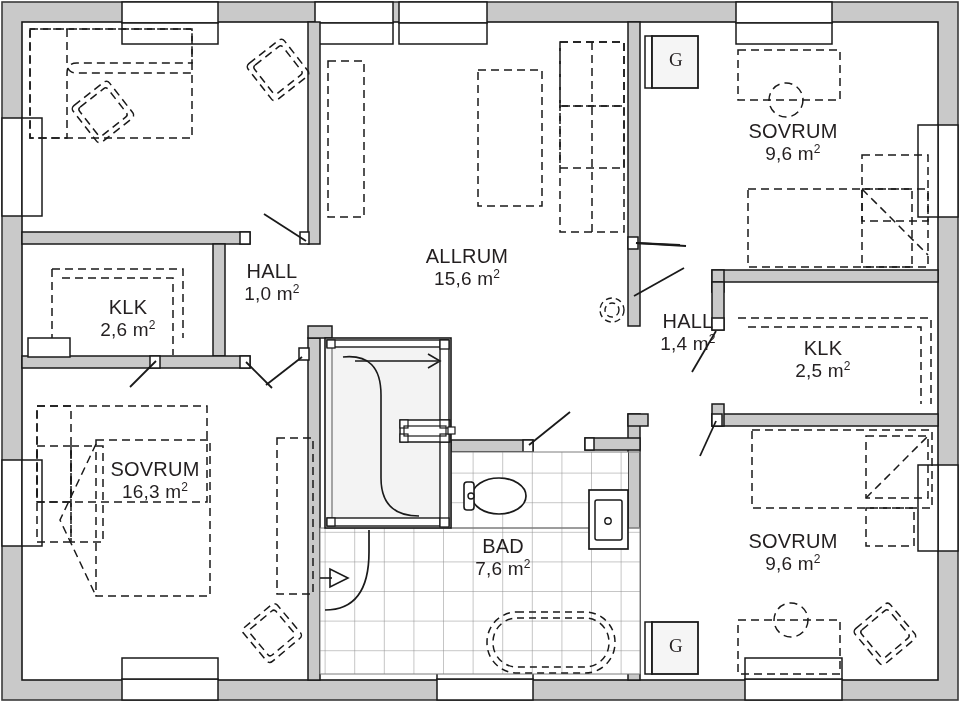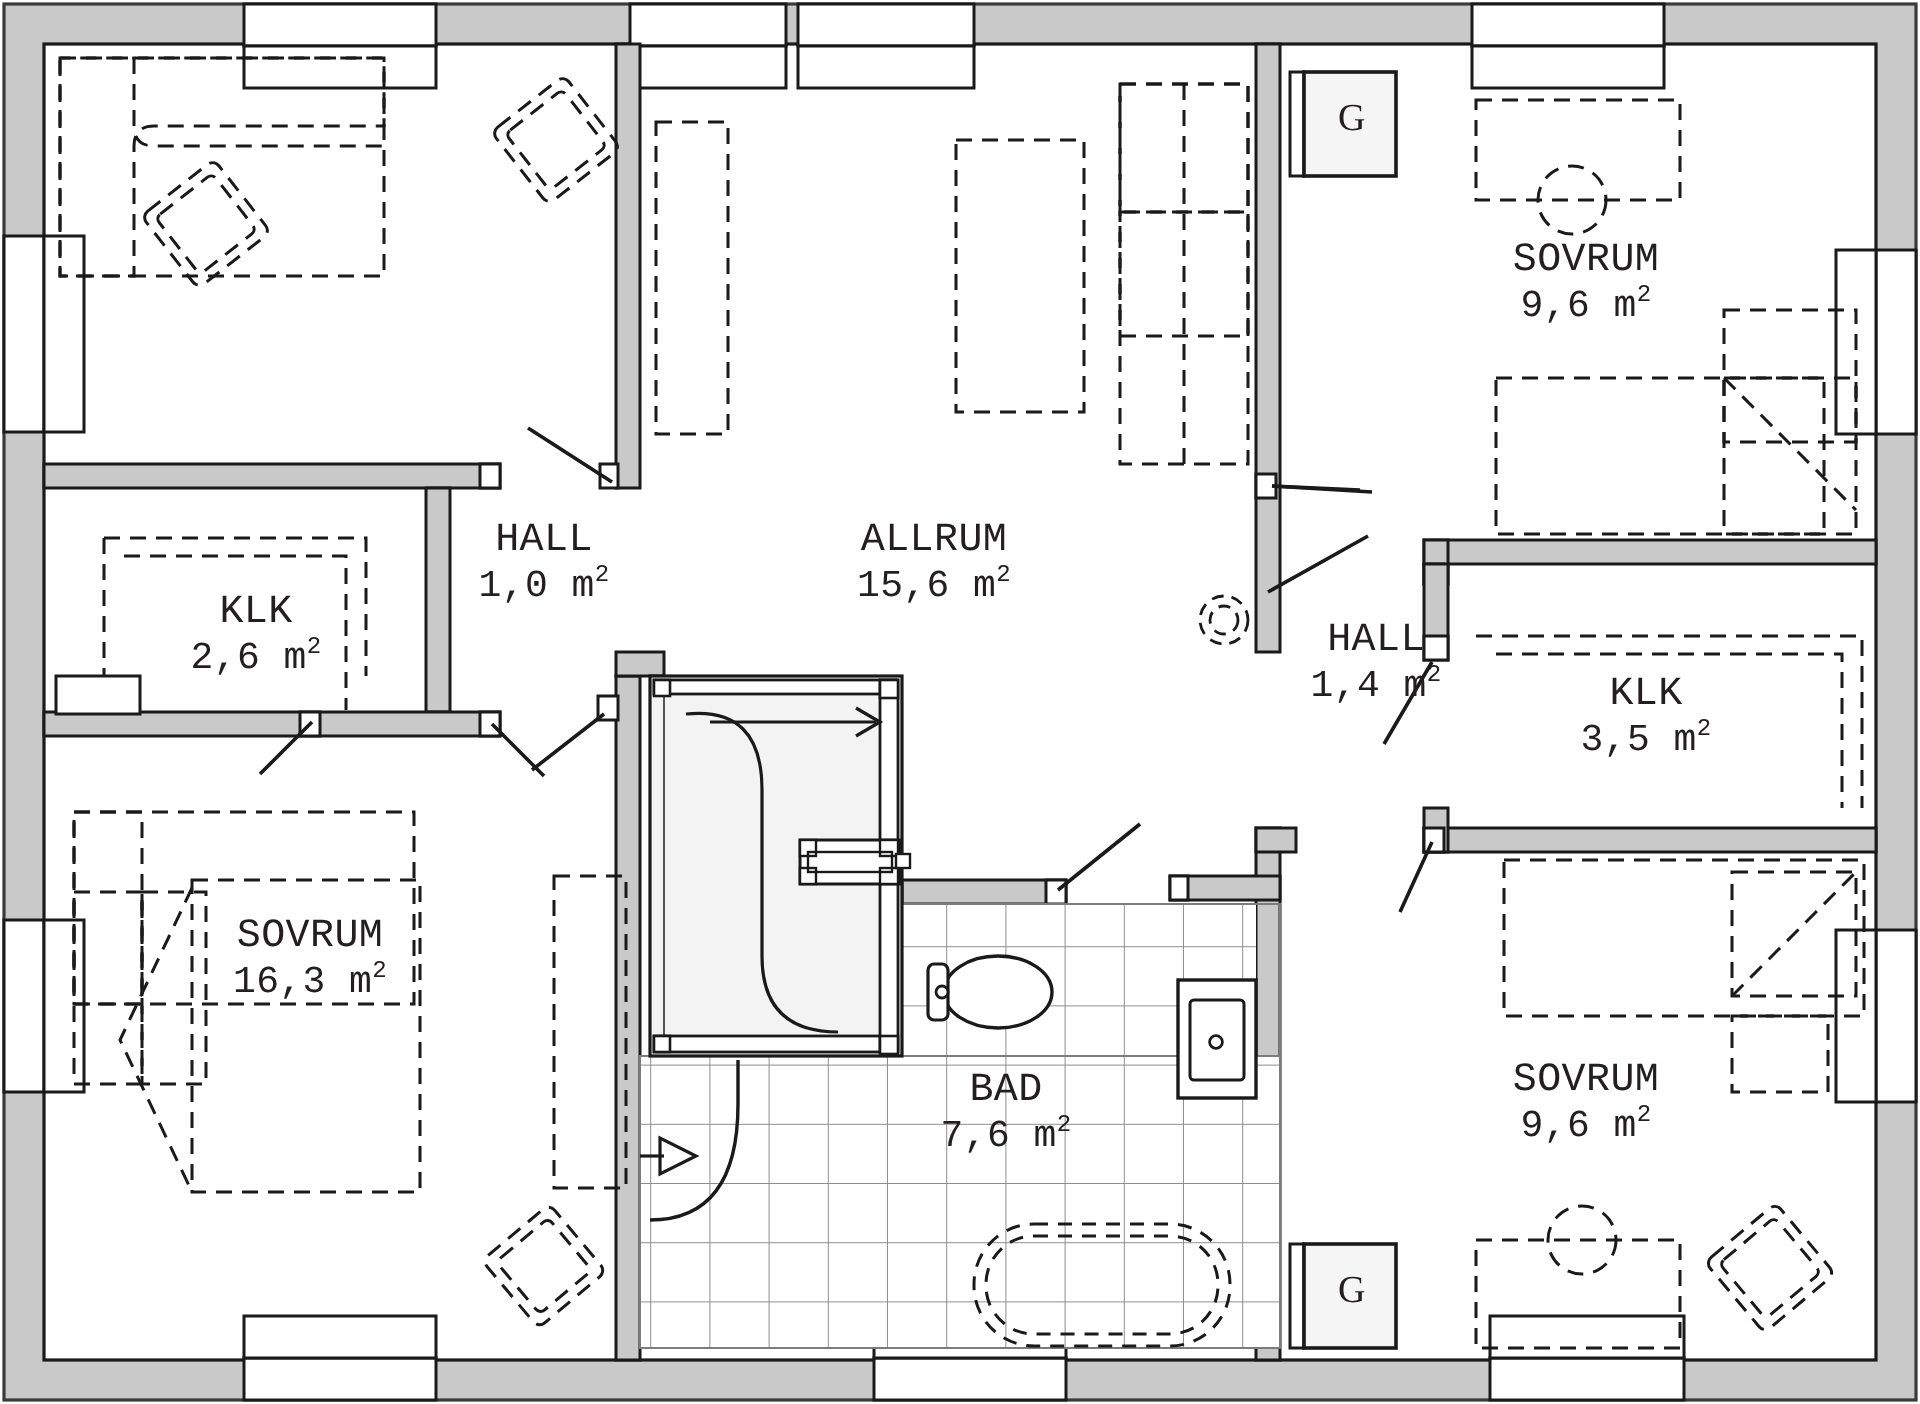--- a/index.html
+++ b/index.html
@@ -4,21 +4,21 @@
 <title>Floor Plan</title>
 <style>
   html,body{margin:0;padding:0;background:#fff;}
   body{font-family:"Liberation Sans","DejaVu Sans",sans-serif;}
   #plan-root{position:relative;width:960px;height:702px;background:#ffffff;overflow:hidden;}
   #plan-svg{position:absolute;left:0;top:0;width:960px;height:702px;display:block;}
   .room-label{
     position:absolute;
     text-align:center;
     color:#231f20;
-    font-family:Liberation Mono, monospace;
+    font-family:Liberation Sans, sans-serif;
     line-height:1.13;
     white-space:nowrap;
     pointer-events:none;
     letter-spacing:0.2px;
   }
   .room-label .rl-name{display:block;font-size:20px;font-weight:400;}
   .room-label .rl-area{display:block;font-size:19px;font-weight:400;}
   .room-label .rl-area sup{font-size:12px;vertical-align:super;line-height:0;}
   .g-label{
     position:absolute;
@@ -345,38 +345,38 @@
   <div class="room-label" style="left:128px;top:296px;transform:translateX(-50%)">
     <span class="rl-name">KLK</span>
     <span class="rl-area"><span>2,6</span>&nbsp;<span>m</span><sup>2</sup></span>
   </div>
 
   <div class="room-label" style="left:272px;top:260px;transform:translateX(-50%)">
     <span class="rl-name">HALL</span>
     <span class="rl-area"><span>1,0</span>&nbsp;<span>m</span><sup>2</sup></span>
   </div>
 
-  <div class="room-label" style="left:467px;top:260px;transform:translateX(-50%)">
+  <div class="room-label" style="left:467px;top:245px;transform:translateX(-50%)">
     <span class="rl-name">ALLRUM</span>
     <span class="rl-area"><span>15,6</span>&nbsp;<span>m</span><sup>2</sup></span>
   </div>
 
   <div class="room-label" style="left:793px;top:120px;transform:translateX(-50%)">
     <span class="rl-name">SOVRUM</span>
     <span class="rl-area"><span>9,6</span>&nbsp;<span>m</span><sup>2</sup></span>
   </div>
 
   <div class="room-label" style="left:688px;top:310px;transform:translateX(-50%)">
     <span class="rl-name">HALL</span>
     <span class="rl-area"><span>1,4</span>&nbsp;<span>m</span><sup>2</sup></span>
   </div>
 
   <div class="room-label" style="left:823px;top:337px;transform:translateX(-50%)">
     <span class="rl-name">KLK</span>
-    <span class="rl-area"><span>3,5</span>&nbsp;<span>m</span><sup>2</sup></span>
+    <span class="rl-area"><span>2,5</span>&nbsp;<span>m</span><sup>2</sup></span>
   </div>
 
   <div class="room-label" style="left:155px;top:458px;transform:translateX(-50%)">
     <span class="rl-name">SOVRUM</span>
     <span class="rl-area"><span>16,3</span>&nbsp;<span>m</span><sup>2</sup></span>
   </div>
 
   <div class="room-label" style="left:503px;top:535px;transform:translateX(-50%)">
     <span class="rl-name">BAD</span>
     <span class="rl-area"><span>7,6</span>&nbsp;<span>m</span><sup>2</sup></span>

